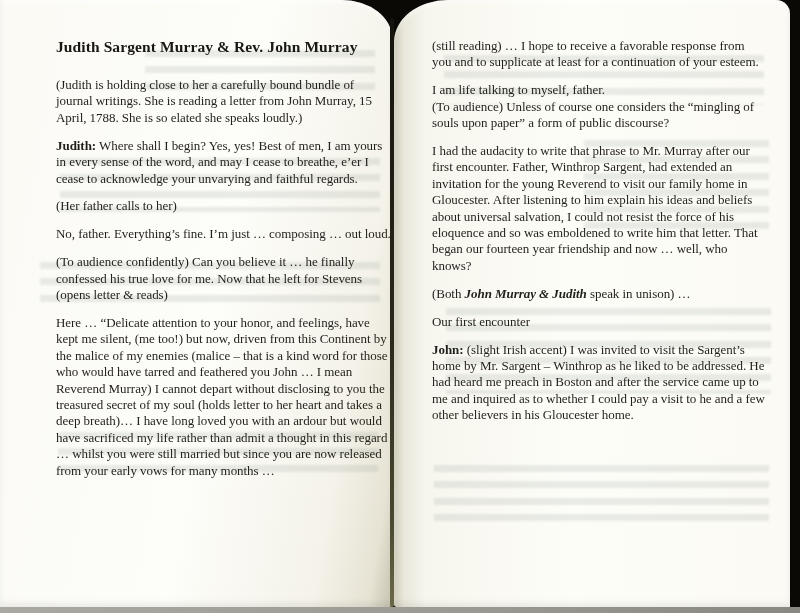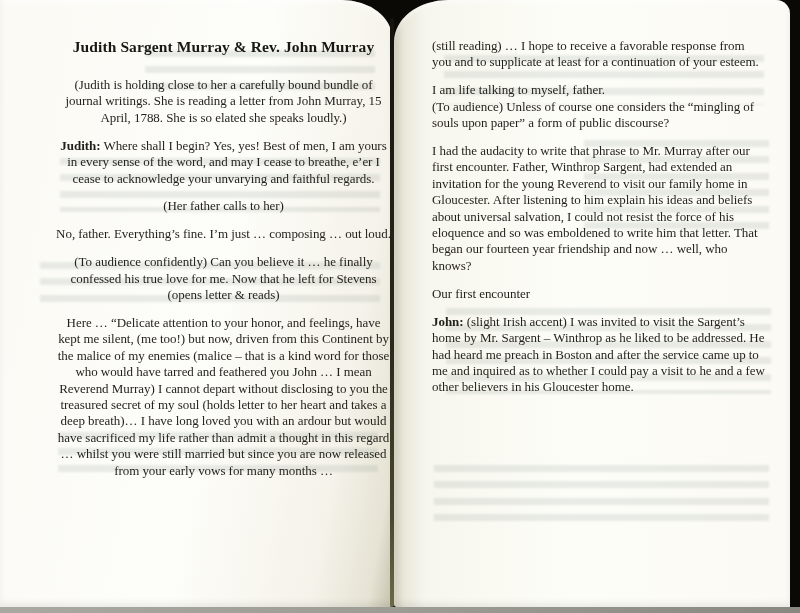--- a/index.html
+++ b/index.html
@@ -28,21 +28,21 @@
     background:linear-gradient(to bottom, #14130c 0%, #2b291c 55%, #4a4730 85%, #6d6947 100%);
     border-radius:2px;
   }
   .bottom-band {
     position:absolute; left:0; bottom:0; width:800px; height:6px;
     background:linear-gradient(to right,#a9a9a1,#9b9b93 55%,#888881);
   }
 
   
   .text-col { position:absolute; color:#211f19; font-size:13px; line-height:16.4px; letter-spacing:-0.05px; }
-  .left-col  { left:56px; top:37px; width:335px;text-align:center; }
+  .left-col  { left:56px; top:37px; width:335px; }
   .right-col { left:38px; top:38px; width:334px; }
 
   h1.book-title { font-size:15.5px; line-height:19px; font-weight:bold; color:#191711; letter-spacing:0.1px; margin:0 0 21px 0; }
 
   p.para { margin:0 0 11.5px 0; }
   p.para.tight { margin-bottom:0; }
   .i  { }
   .b  { font-weight:bold; }
   .bi { font-weight:bold; font-style:italic; }
 
@@ -79,20 +79,21 @@
     <div class="ghost" style="left:50px; top:55px; width:320px; height:50px;"></div>
     <div class="ghost" style="left:190px; top:140px; width:185px; height:92px;"></div>
     <div class="ghost" style="left:52px; top:308px; width:325px; height:86px;"></div>
     <div class="ghost" style="left:40px; top:465px; width:335px; height:60px;"></div>
 
     <div class="text-col right-col">
       <p class="para"><span class="i">(still reading)</span><span> … I hope to receive a favorable response from you and to supplicate at least for a continuation of your esteem.</span></p>
       <p class="para tight"><span>I am life talking to myself, father.</span></p>
       <p class="para"><span class="i">(To audience)</span><span> Unless of course one considers the “mingling of souls upon paper” a form of public discourse?</span></p>
       <p class="para"><span>I had the audacity to </span><span class="i">write that</span><span> phrase to Mr. Murray after our first encounter. Father, Winthrop Sargent, had extended an invitation for the young Reverend to visit our family home in Gloucester. After listening to him explain his ideas and beliefs about universal salvation, I could not resist the force of his eloquence and so was emboldened to write him that letter. That began our fourteen year friendship and now … well, who knows?</span></p>
+      <p class="para"><span class="i">(Both </span><span class="bi">John Murray &amp; Judith</span><span class="i"> speak in unison)</span><span> …</span></p>
       <p class="para"><span>Our first encounter</span></p>
       <p class="para"><span class="b">John:</span><span> </span><span class="i">(slight Irish accent)</span><span> I was invited to visit the Sargent’s home by Mr. Sargent – Winthrop as he liked to be addressed. He had heard me preach in Boston and after the service came up to me and inquired as to whether I could pay a visit to he and a few other believers in his Gloucester home.</span></p>
     </div>
   </div>
 
   <div class="gutter-line"></div>
   <div class="bottom-band"></div>
 
 </div>
 

